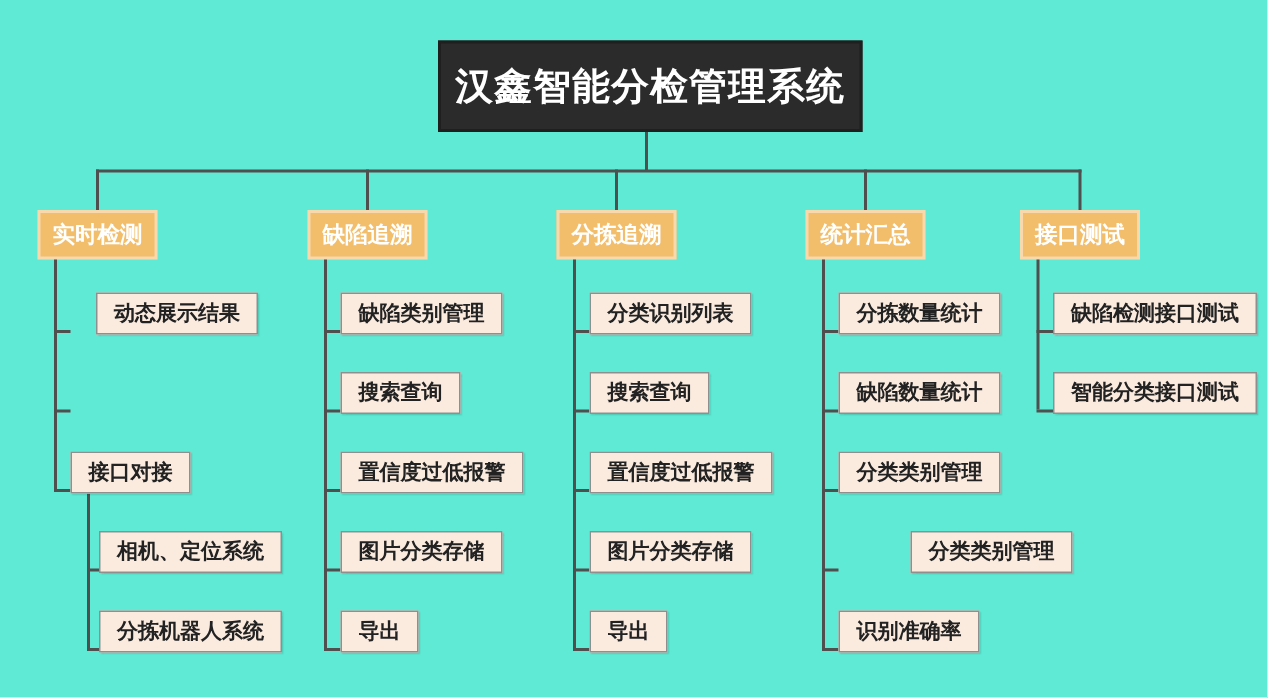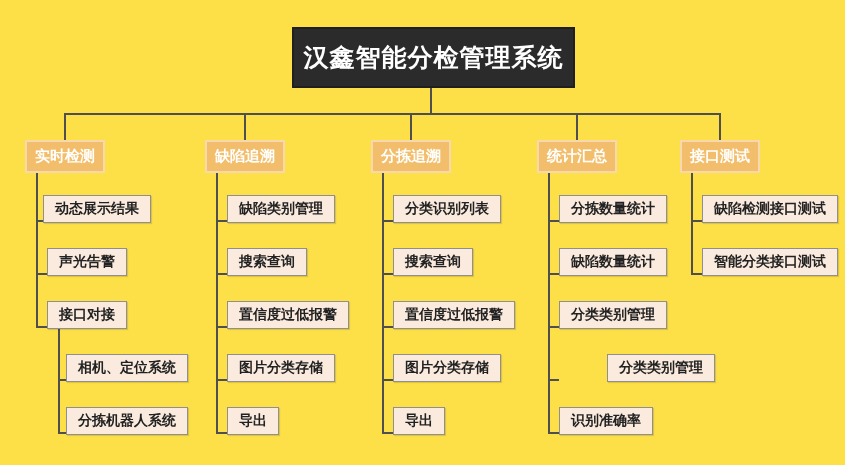--- a/index.html
+++ b/index.html
@@ -1,17 +1,17 @@
 <!DOCTYPE html>
 <html style="--title-bg: #2b2b2b; --title-border: #1f1f1f; --title-text: #ffffff; --branch-bg: #f2be6b; --branch-border: #f7d9ad; --branch-text: #ffffff; --node-bg: #fbebdf; --node-border: #8f8f8f; --node-text: #222222; --line: #4f4f4f;"><head>
 <meta charset="utf-8">
 <style>
   html,body{margin:0;padding:0;background:#ffffff;}
   .canvas{
-    position:relative;width:845px;height:465px;background:#fde047;
+    position:relative;width:845px;height:465px;background:#5eead4;
     font-family:"Liberation Sans",sans-serif;overflow:hidden;
   }
   .line{position:absolute;background:var(--line,#4f4f4f);}
   .line.v{width:1.5px;}
   .line.h{height:1.5px;}
   .title{
     position:absolute;left:292px;top:27px;width:283px;height:61px;
     box-sizing:border-box;background:var(--title-bg,#2b2b2b);
     border:2px solid var(--title-border,#1f1f1f);
     color:var(--title-text,#fff);font-size:25px;font-weight:bold;letter-spacing:1px;
@@ -78,22 +78,21 @@
   <div class="line h" style="left:548px;top:220px;width:11px;"></div>
   <div class="line h" style="left:548px;top:273px;width:11px;"></div>
   <div class="line h" style="left:548px;top:326px;width:11px;"></div>
   <div class="line h" style="left:548px;top:379px;width:11px;"></div>
   <div class="line h" style="left:548px;top:432px;width:11px;"></div>
 
   <div class="line v" style="left:691px;top:173px;height:100px;"></div>
   <div class="line h" style="left:691px;top:220px;width:11px;"></div>
   <div class="line h" style="left:691px;top:273px;width:11px;"></div>
 
-  <div class="node" style="left:43px;top:195px;">动态展示结果</div>
-  <div class="node" style="left:47px;top:248px;">声光告警</div>
+  <div class="node" style="left:64px;top:195px;">动态展示结果</div>
   <div class="node" style="left:47px;top:301px;">接口对接</div>
   <div class="node" style="left:66px;top:354px;">相机、定位系统</div>
   <div class="node" style="left:66px;top:407px;">分拣机器人系统</div>
 
   <div class="node" style="left:227px;top:195px;">缺陷类别管理</div>
   <div class="node" style="left:227px;top:248px;">搜索查询</div>
   <div class="node" style="left:227px;top:301px;">置信度过低报警</div>
   <div class="node" style="left:227px;top:354px;">图片分类存储</div>
   <div class="node" style="left:227px;top:407px;">导出</div>
 

